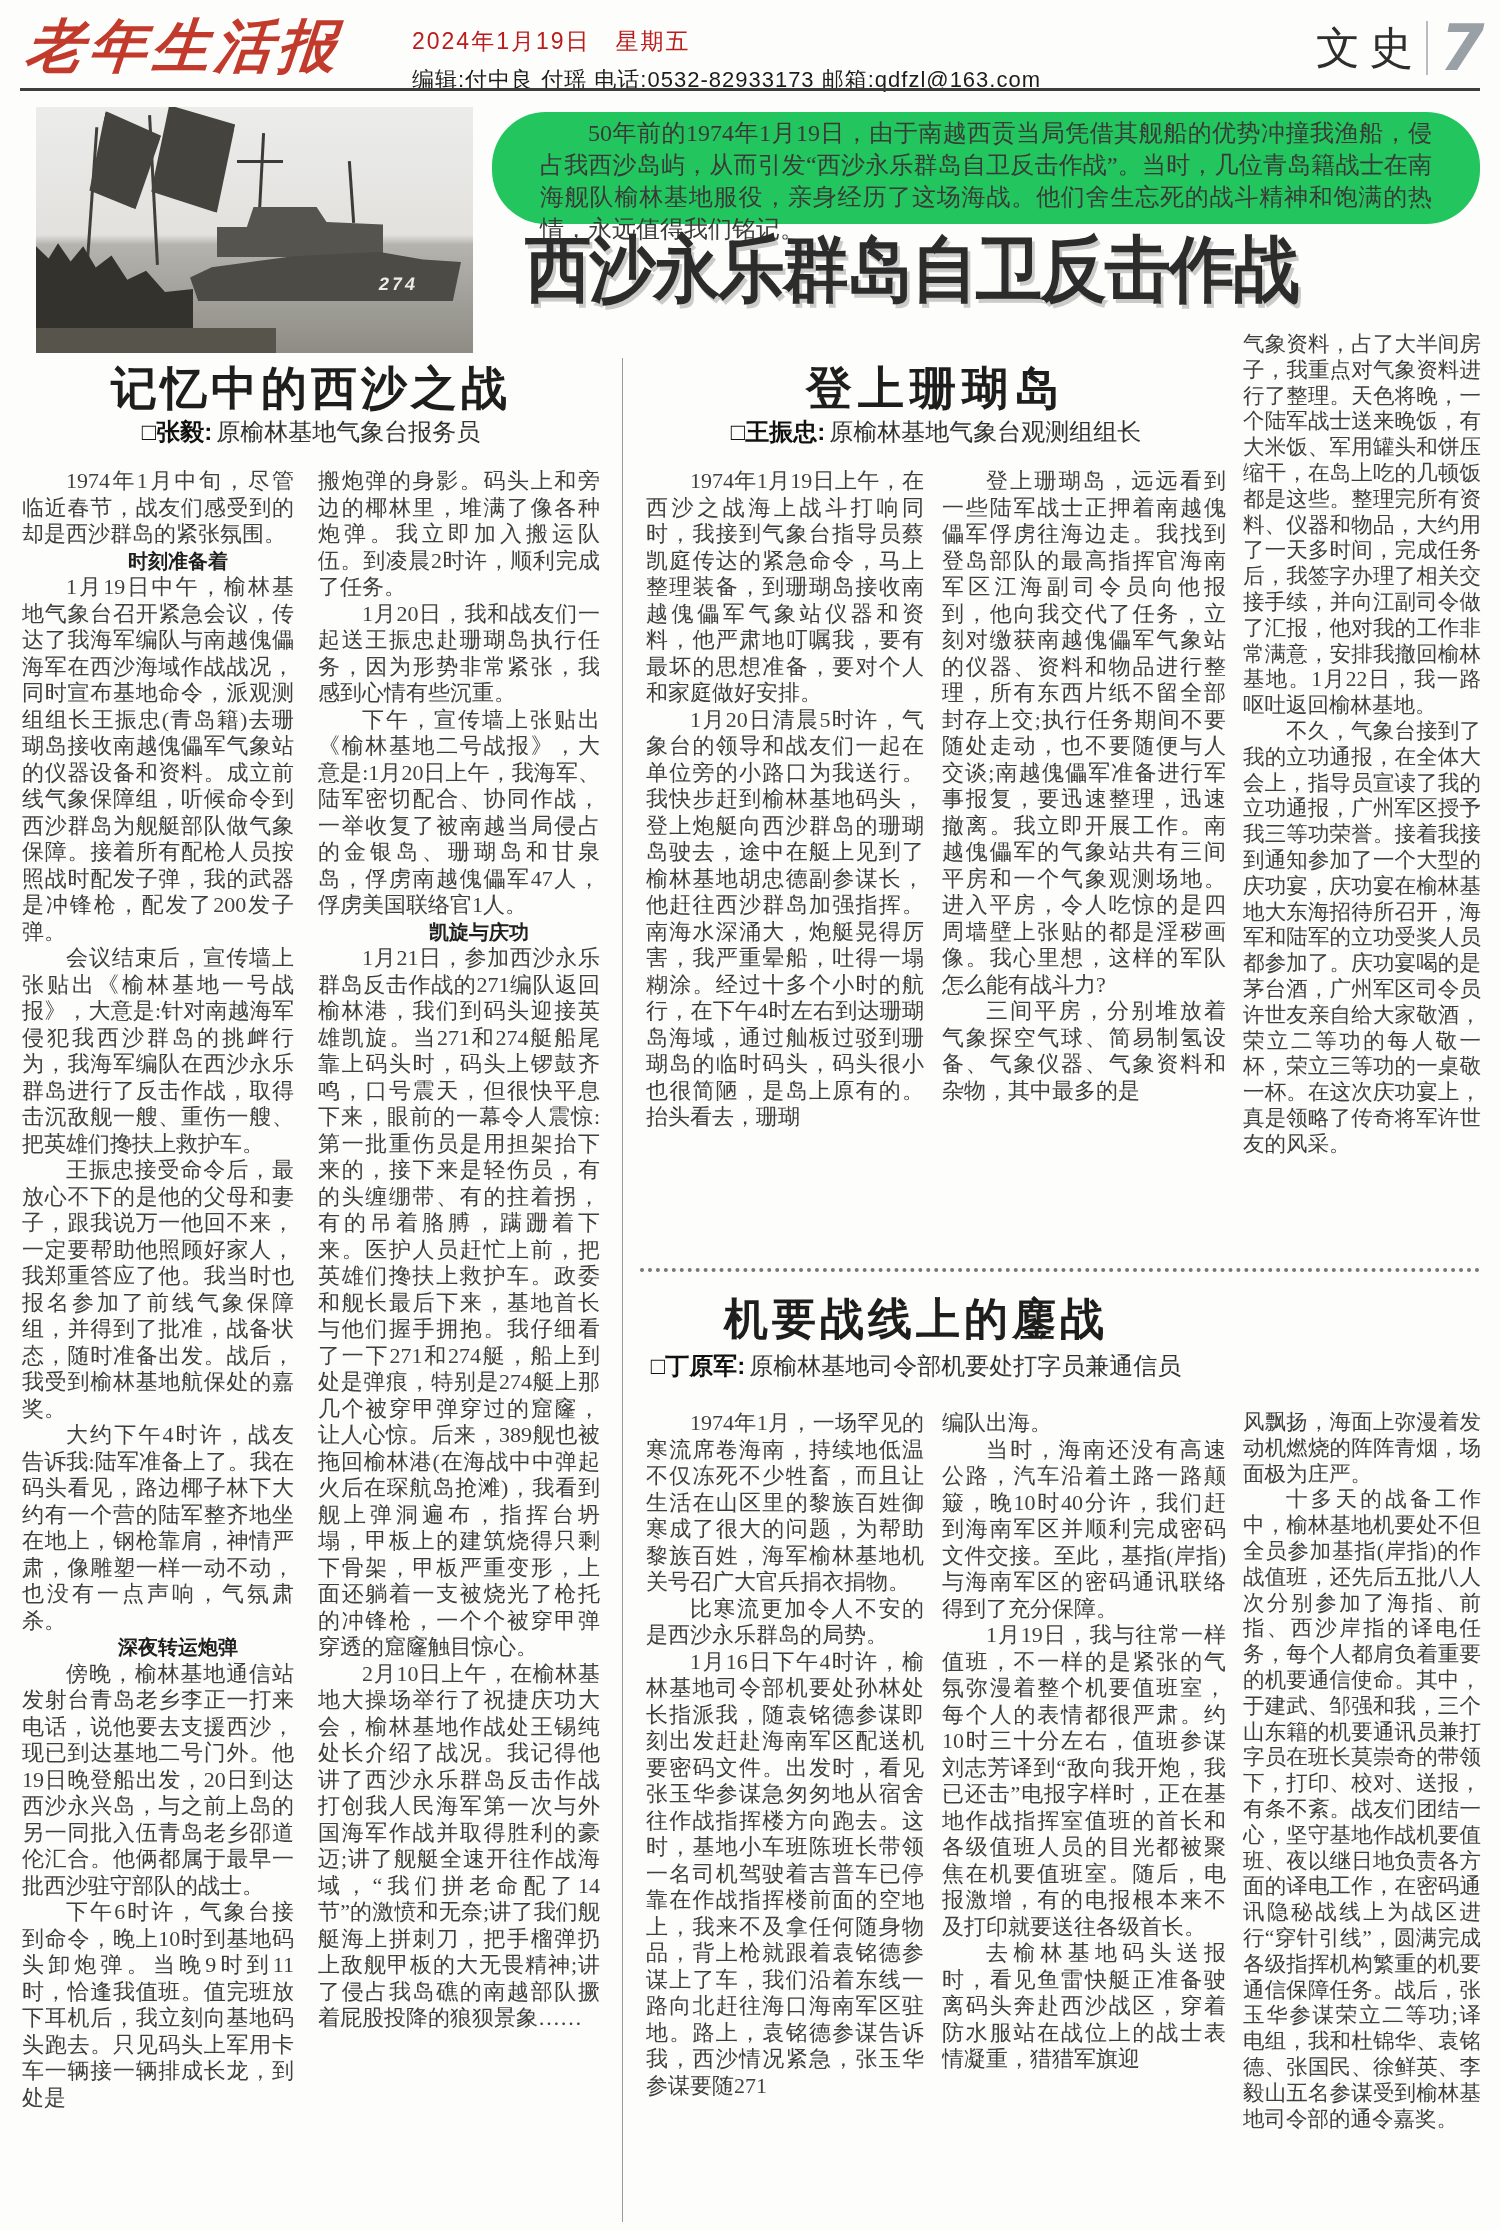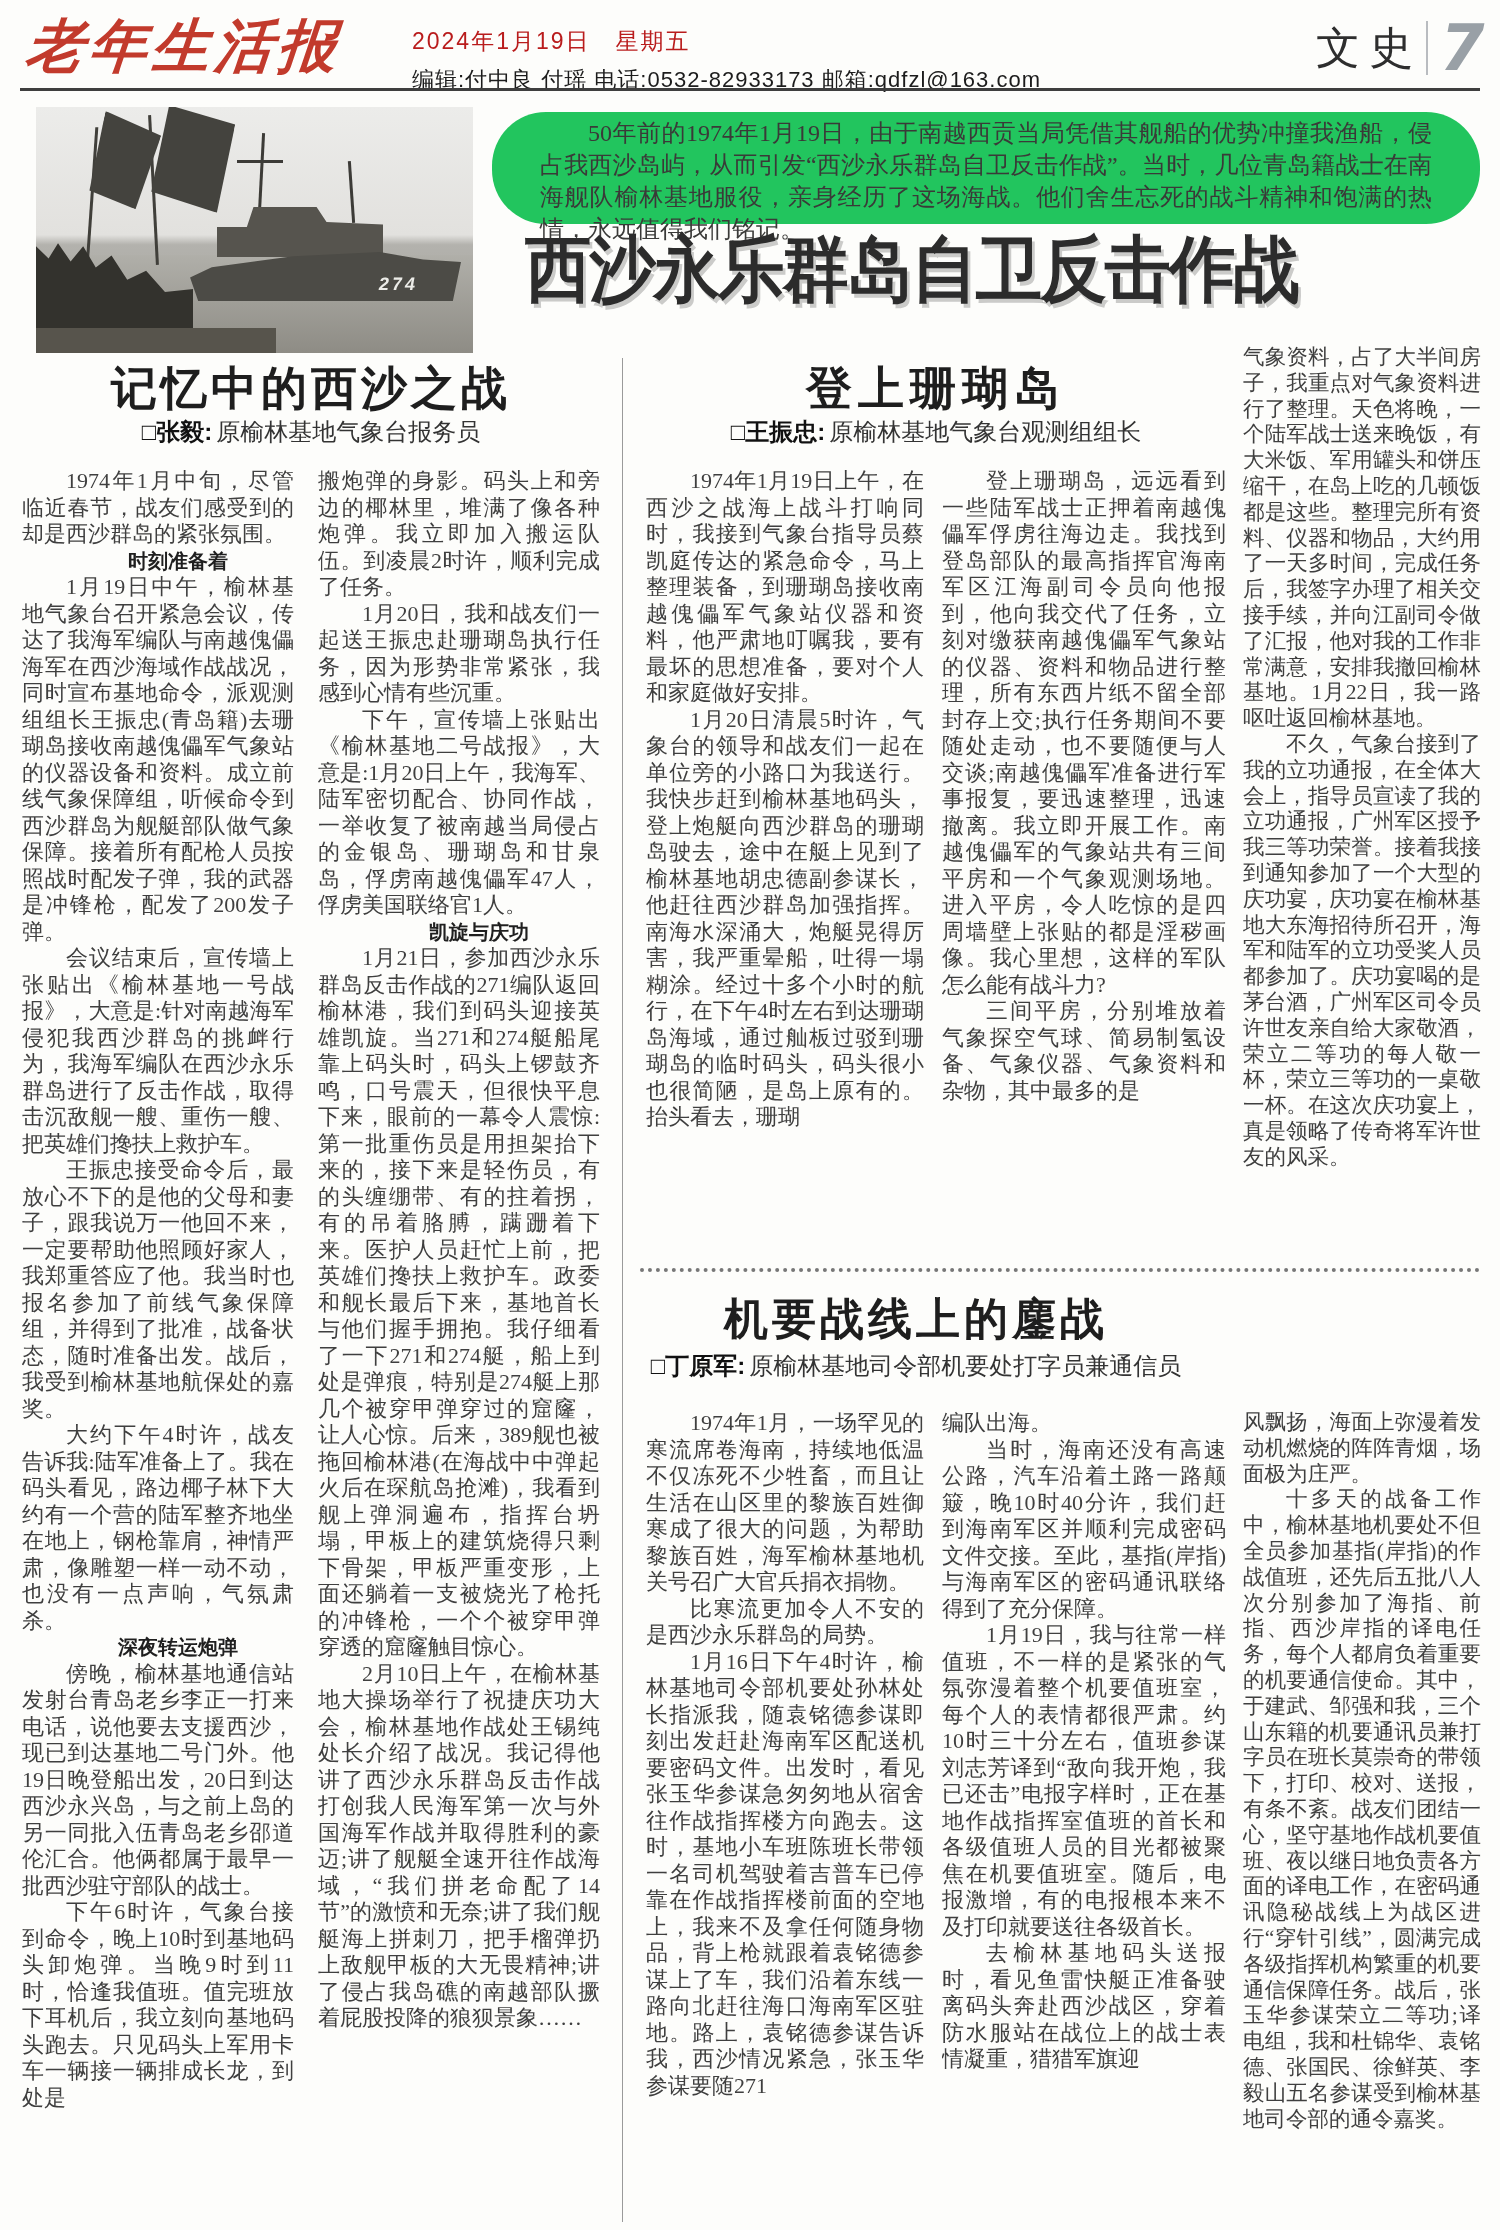--- a/index.html
+++ b/index.html
@@ -77,21 +77,21 @@
   
   #a1-title{left:20px;top:358px;width:582px;font-size:46px;letter-spacing:4px;}
   #a1-byline{left:20px;top:416px;width:582px;}
   #a1c1{left:22px;top:468px;width:272px;height:1754px;}
   #a1c2{left:318px;top:468px;width:282px;height:1754px;}
 
   #a2-title{left:646px;top:358px;width:580px;font-size:46px;letter-spacing:6px;}
   #a2-byline{left:646px;top:416px;width:580px;}
   #a2c1{left:646px;top:468px;width:278px;height:796px;}
   #a2c2{left:942px;top:468px;width:284px;height:796px;}
-  #a2c3{left:1243px;top:332px;width:238px;height:934px;font-size:21.5px;line-height:25.8px;margin-top:13px;}
+  #a2c3{left:1243px;top:332px;width:238px;height:934px;font-size:21.5px;line-height:25.8px;}
 
   #a3-title{left:646px;top:1290px;width:540px;font-size:44px;letter-spacing:4px;}
   #a3-byline{left:646px;top:1350px;width:540px;}
   #a3c1{left:646px;top:1410px;width:278px;height:812px;}
   #a3c2{left:942px;top:1410px;width:284px;height:812px;}
   #a3c3{left:1243px;top:1410px;width:238px;height:812px;font-size:21.5px;line-height:25.8px;}
 </style>
 </head>
 <body>
 

